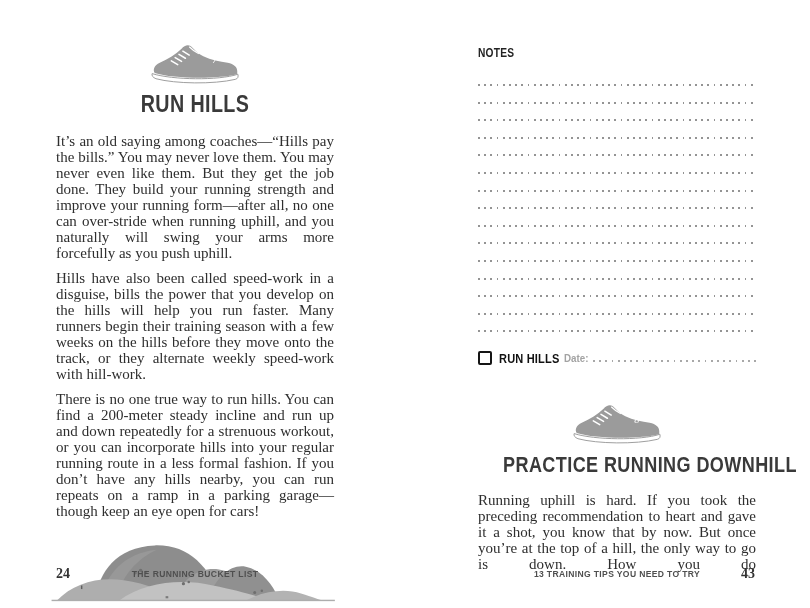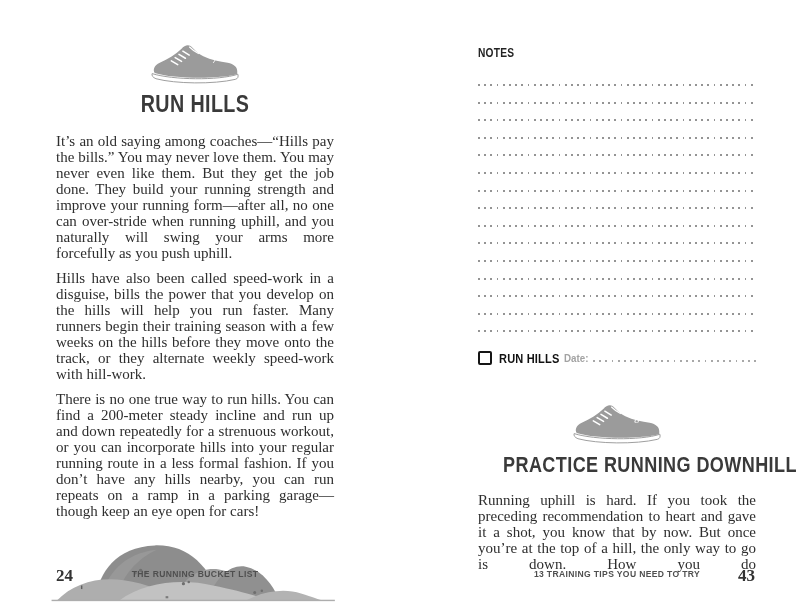--- a/index.html
+++ b/index.html
@@ -40,21 +40,21 @@
                white-space:nowrap;margin-right:-6px;}
   .date-label{font-family:"Liberation Sans",sans-serif;font-weight:700;font-size:11.5px;
               color:#a3a3a3;transform:scaleX(.85);transform-origin:left;white-space:nowrap;
               margin-right:-2px;}
   .date-dots{flex:1;height:2px;margin-top:5px;margin-left:2px;
              background:repeating-linear-gradient(90deg,#a8a8a8 0 1.8px,transparent 1.8px 6.2px);}
 
   .footer{position:absolute;top:566px;left:0;width:810px;height:24px;
           font-family:"Liberation Sans",sans-serif;}
   .page-num{position:absolute;top:0;font-family:"Liberation Serif",serif;font-weight:700;
-            font-size:17px;color:#333;}
+            font-size:14px;color:#333;}
   .page-num.left{left:56px;}
   .page-num.right{right:55px;}
   .running-head{position:absolute;top:2px;font-size:9.5px;font-weight:700;color:#4f4f4f;
                 letter-spacing:.4px;text-align:center;width:278px;transform:scaleX(.9);
                 transform-origin:center;white-space:nowrap;}
   .running-head.left{left:56px;}
   .running-head.right{left:478px;}
 </style>
 </head>
 <body>

